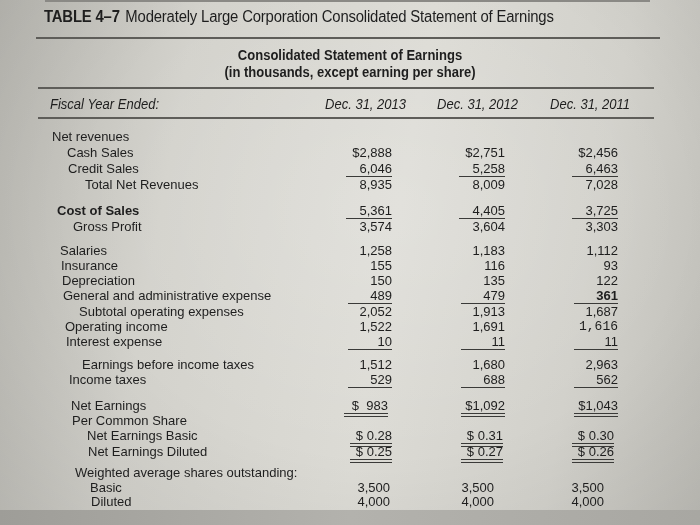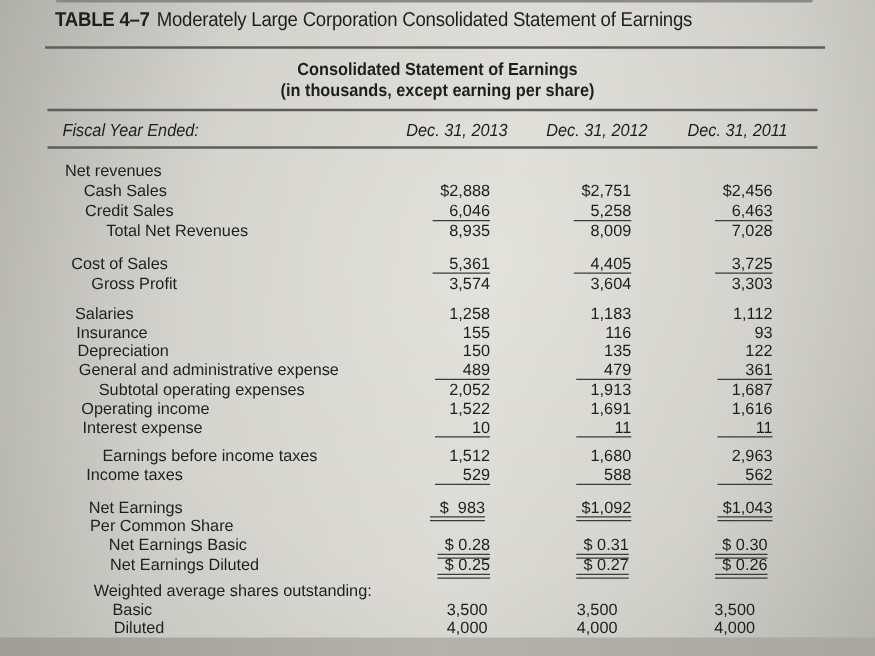--- a/index.html
+++ b/index.html
@@ -53,21 +53,21 @@
 <div class="hdr" style="left:50px;">Fiscal Year Ended:</div>
 <div class="hdr" style="left:325px;">Dec. 31, 2013</div>
 <div class="hdr" style="left:437px;">Dec. 31, 2012</div>
 <div class="hdr" style="left:550px;">Dec. 31, 2011</div>
 <div class="rule" style="left:38px; top:117px; width:616px;"></div>
 
 <div class="lbl" style="left:52px; top:129px;">Net revenues</div>
 <div class="lbl" style="left:67px; top:145px;">Cash Sales</div>
 <div class="lbl" style="left:68px; top:161px;">Credit Sales</div>
 <div class="lbl" style="left:85px; top:177px;">Total Net Revenues</div>
-<div class="lbl" style="left:57px; top:203px;">Cost of Sales</div>
+<div class="lbl" style="left:57px; top:203px;font-weight:bold;">Cost of Sales</div>
 <div class="lbl" style="left:73px; top:219px;">Gross Profit</div>
 <div class="lbl" style="left:60px; top:243px;">Salaries</div>
 <div class="lbl" style="left:61px; top:258px;">Insurance</div>
 <div class="lbl" style="left:62px; top:273px;">Depreciation</div>
 <div class="lbl" style="left:63px; top:288px;">General and administrative expense</div>
 <div class="lbl" style="left:79px; top:304px;">Subtotal operating expenses</div>
 <div class="lbl" style="left:65px; top:319px;">Operating income</div>
 <div class="lbl" style="left:66px; top:334px;">Interest expense</div>
 <div class="lbl" style="left:82px; top:357px;">Earnings before income taxes</div>
 <div class="lbl" style="left:69px; top:372px;">Income taxes</div>
@@ -105,38 +105,38 @@
 <div class="val ul" style="right:195px; top:203px; width:46px;">4,405</div>
 <div class="val" style="right:195px; top:219px;">3,604</div>
 <div class="val" style="right:195px; top:243px;">1,183</div>
 <div class="val" style="right:195px; top:258px;">116</div>
 <div class="val" style="right:195px; top:273px;">135</div>
 <div class="val ul" style="right:195px; top:288px; width:44px;">479</div>
 <div class="val" style="right:195px; top:304px;">1,913</div>
 <div class="val" style="right:195px; top:319px;">1,691</div>
 <div class="val ul" style="right:195px; top:334px; width:44px;">11</div>
 <div class="val" style="right:195px; top:357px;">1,680</div>
-<div class="val ul" style="right:195px; top:372px; width:44px;">588</div>
+<div class="val ul" style="right:195px; top:372px; width:44px;">688</div>
 <div class="val dul" style="right:195px; top:398px; width:44px;">$1,092</div>
 <div class="val dul" style="right:197px; top:428px; width:42px;">$ 0.31</div>
 <div class="val dul" style="right:197px; top:444px; width:42px;">$ 0.27</div>
 <div class="val" style="right:206px; top:480px;">3,500</div>
 <div class="val" style="right:206px; top:494px;">4,000</div>
 
 <div class="val" style="right:82px; top:145px;">$2,456</div>
 <div class="val ul" style="right:82px; top:161px; width:46px;">6,463</div>
 <div class="val" style="right:82px; top:177px;">7,028</div>
 <div class="val ul" style="right:82px; top:203px; width:46px;">3,725</div>
 <div class="val" style="right:82px; top:219px;">3,303</div>
 <div class="val" style="right:82px; top:243px;">1,112</div>
 <div class="val" style="right:82px; top:258px;">93</div>
 <div class="val" style="right:82px; top:273px;">122</div>
-<div class="val ul" style="right:82px; top:288px; width:44px;">361</div>
+<div class="val ul" style="right:82px; top:288px; width:44px;font-weight:bold;">361</div>
 <div class="val" style="right:82px; top:304px;">1,687</div>
-<div class="val" style="right:82px; top:319px;">1,616</div>
+<div class="val" style="right:82px; top:319px;font-family:Liberation Mono, monospace;">1,616</div>
 <div class="val ul" style="right:82px; top:334px; width:44px;">11</div>
 <div class="val" style="right:82px; top:357px;">2,963</div>
 <div class="val ul" style="right:82px; top:372px; width:44px;">562</div>
 <div class="val dul" style="right:82px; top:398px; width:44px;">$1,043</div>
 <div class="val dul" style="right:86px; top:428px; width:42px;">$ 0.30</div>
 <div class="val dul" style="right:86px; top:444px; width:42px;">$ 0.26</div>
 <div class="val" style="right:96px; top:480px;">3,500</div>
 <div class="val" style="right:96px; top:494px; ">4,000</div>
 
 <div class="rule" style="left:70px; top:511px; width:555px;"></div>

